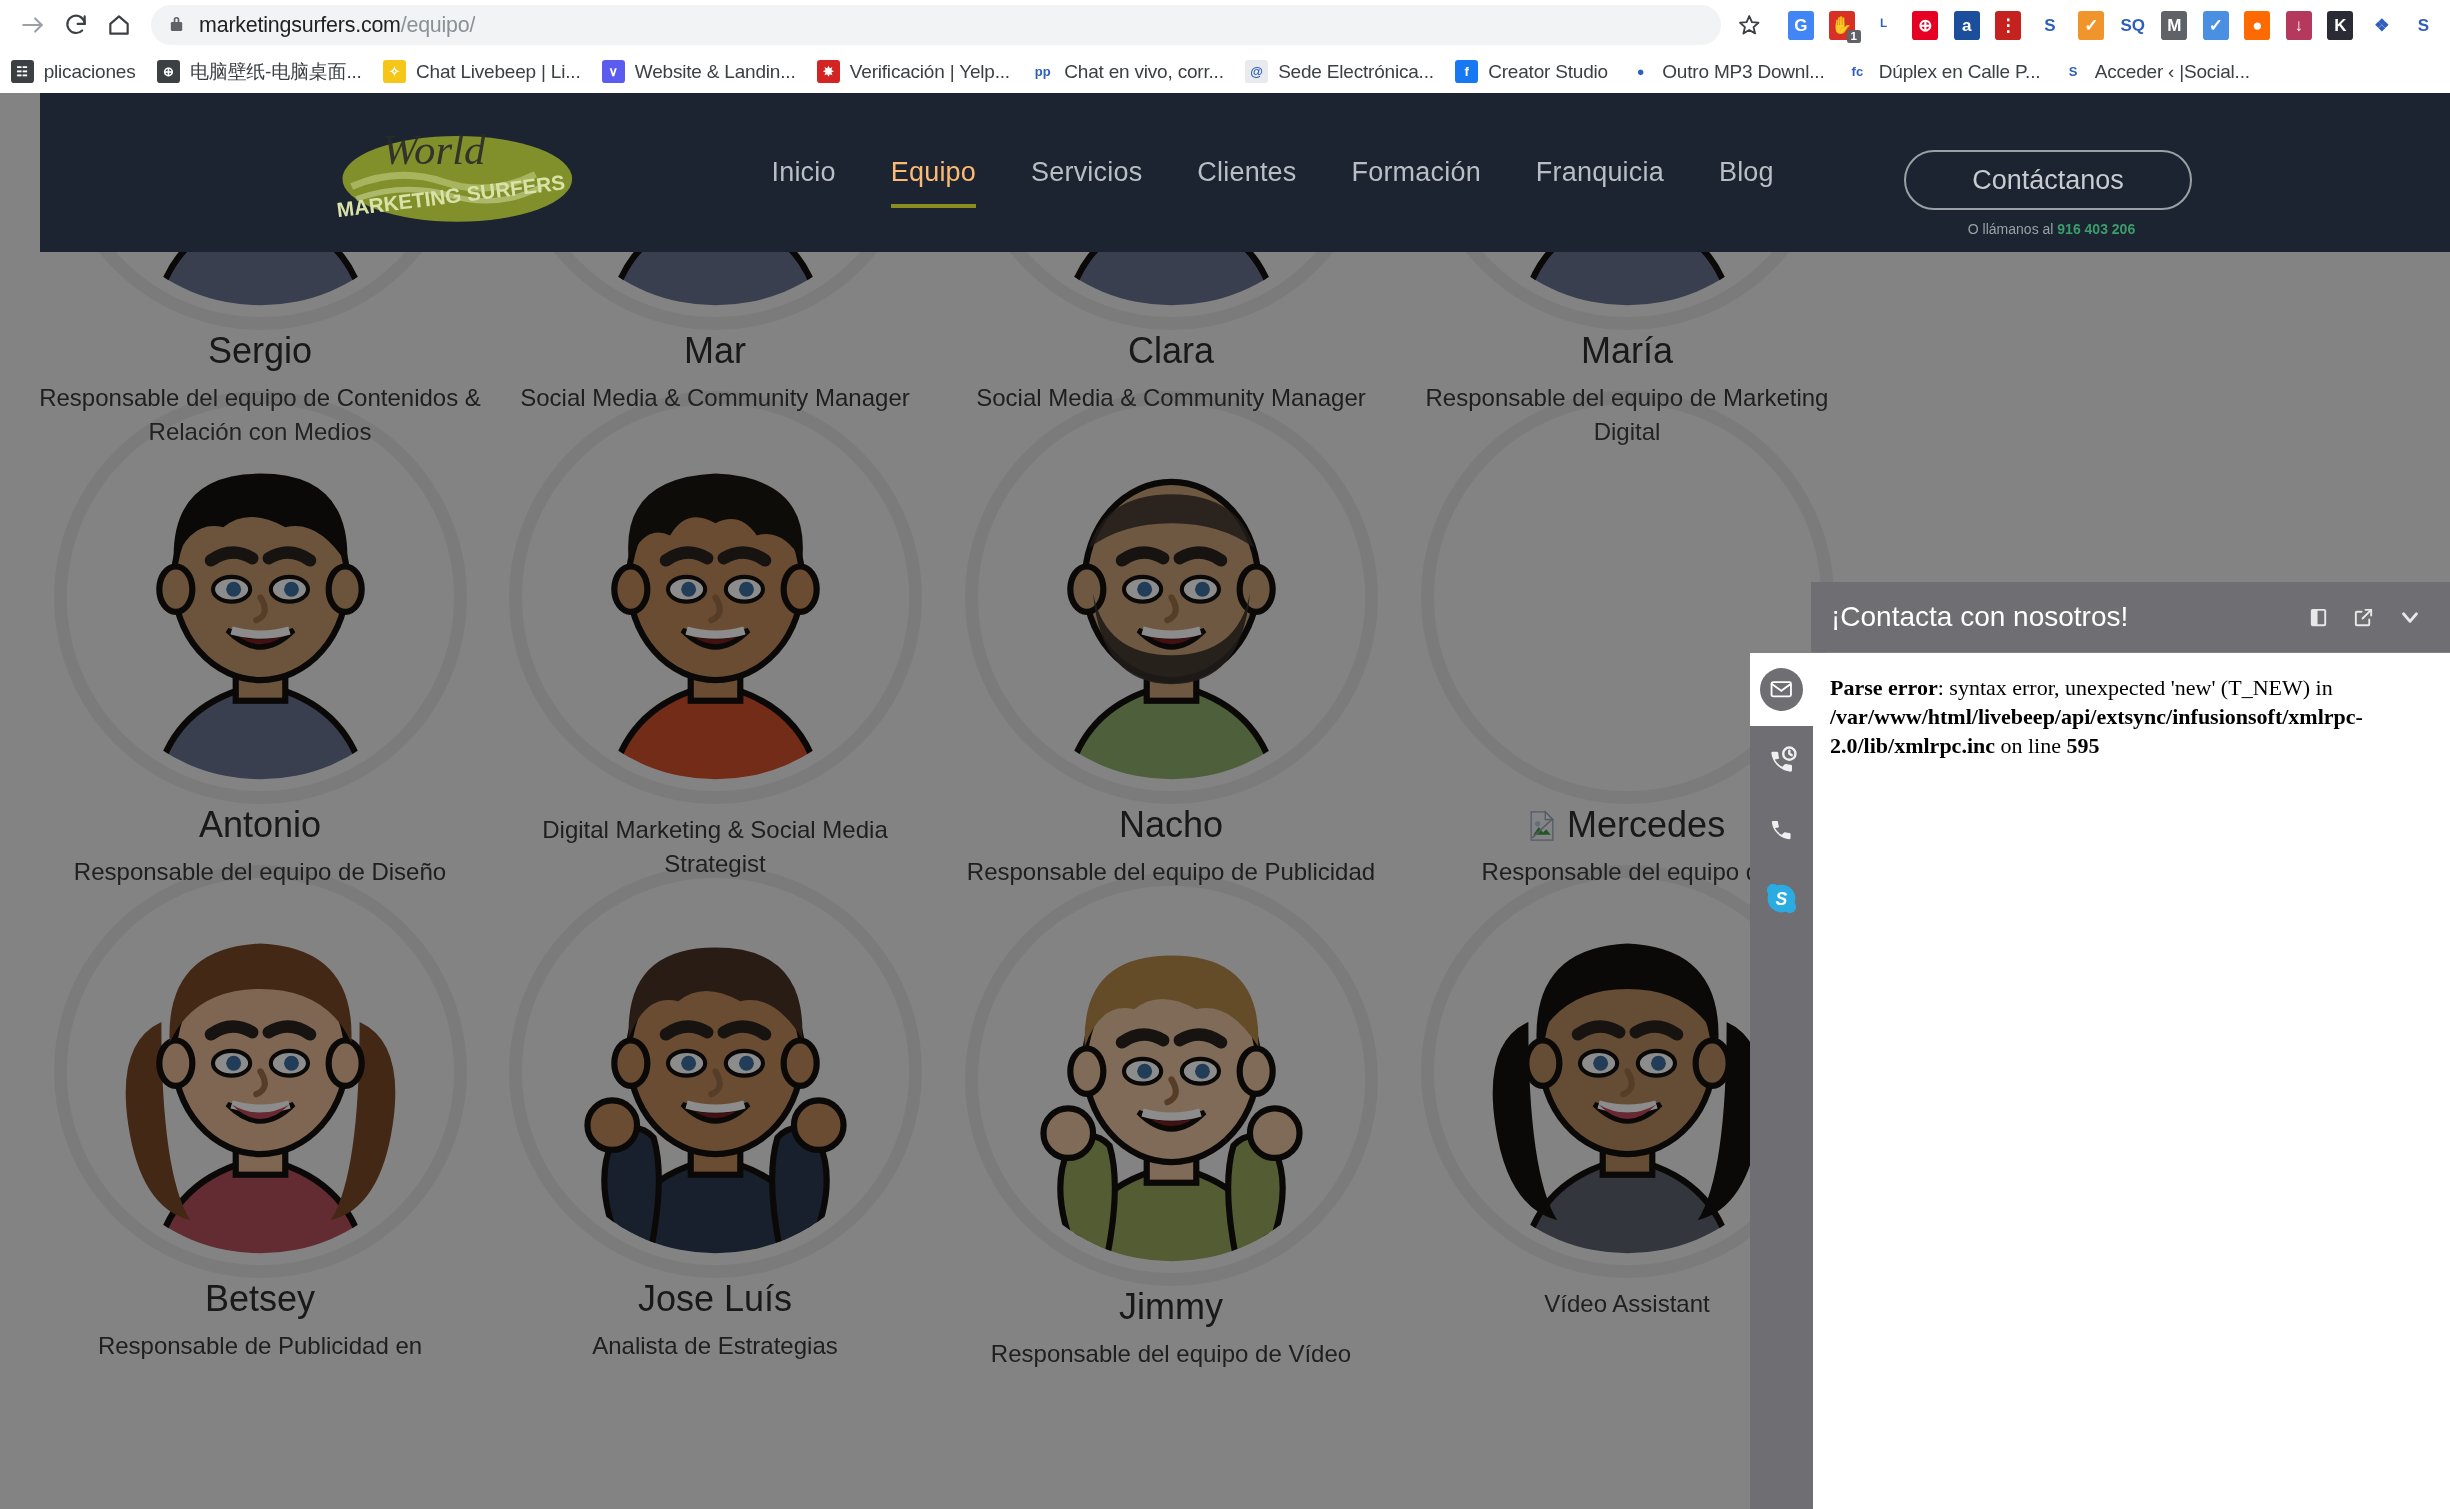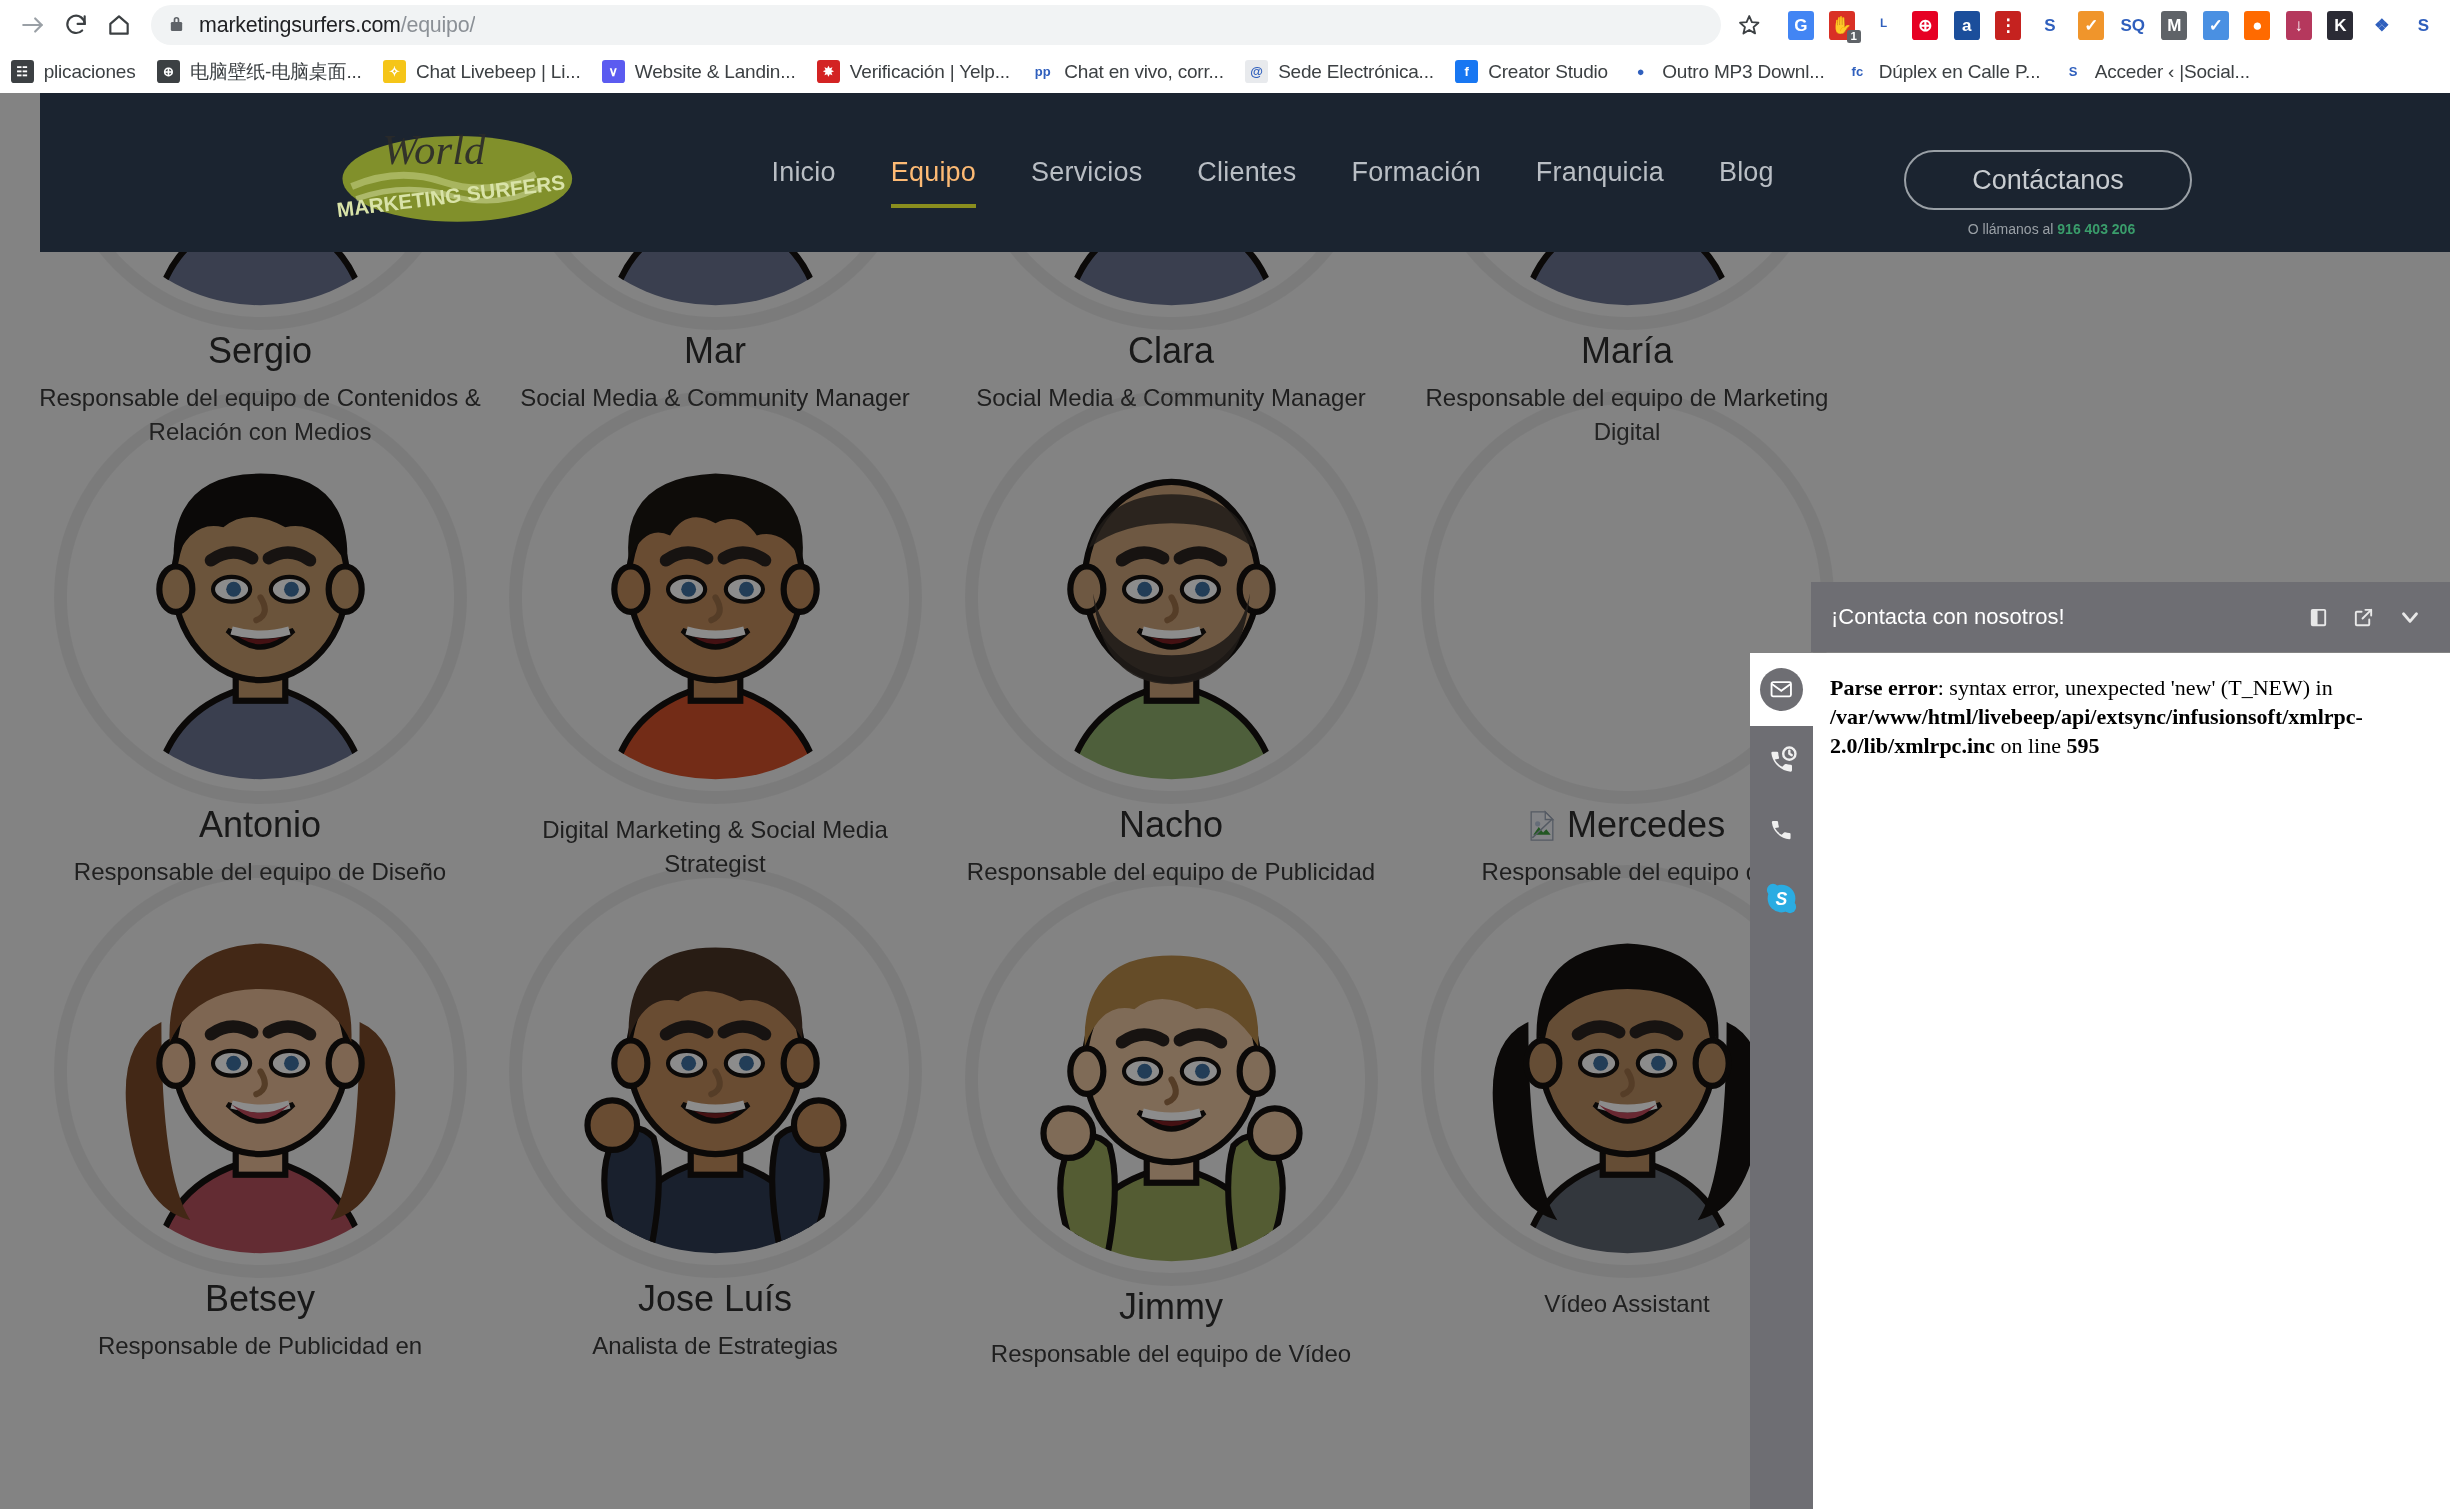--- a/index.html
+++ b/index.html
@@ -157,21 +157,21 @@
   
   #chat-widget {
     position: absolute; left: 1750px; top: 489px;
     width: 700px; height: 1020px; z-index: 80;
   }
   #chat-header {
     position: absolute; left: 61px; top: 0; width: 639px; height: 70px;
     background: #6e6e73; display: flex; align-items: center;
     padding: 0 20px; color: #fff;
   }
-  #chat-title { font-size: 22px; flex: 1 1 auto; }
+  #chat-title { font-size: 28px; flex: 1 1 auto; }
   .chat-hdr-btn {
     width: 41px; height: 41px; display: flex; align-items: center; justify-content: center;
     cursor: pointer; margin-left: 4.6px;
   }
   #chat-rail {
     position: absolute; left: 0px; top: 71px; width: 63px; height: 948px;
     background: #6e6e73;
   }
   .rail-btn {
     width: 63px; height: 69px; display: flex; align-items: center; justify-content: center;

